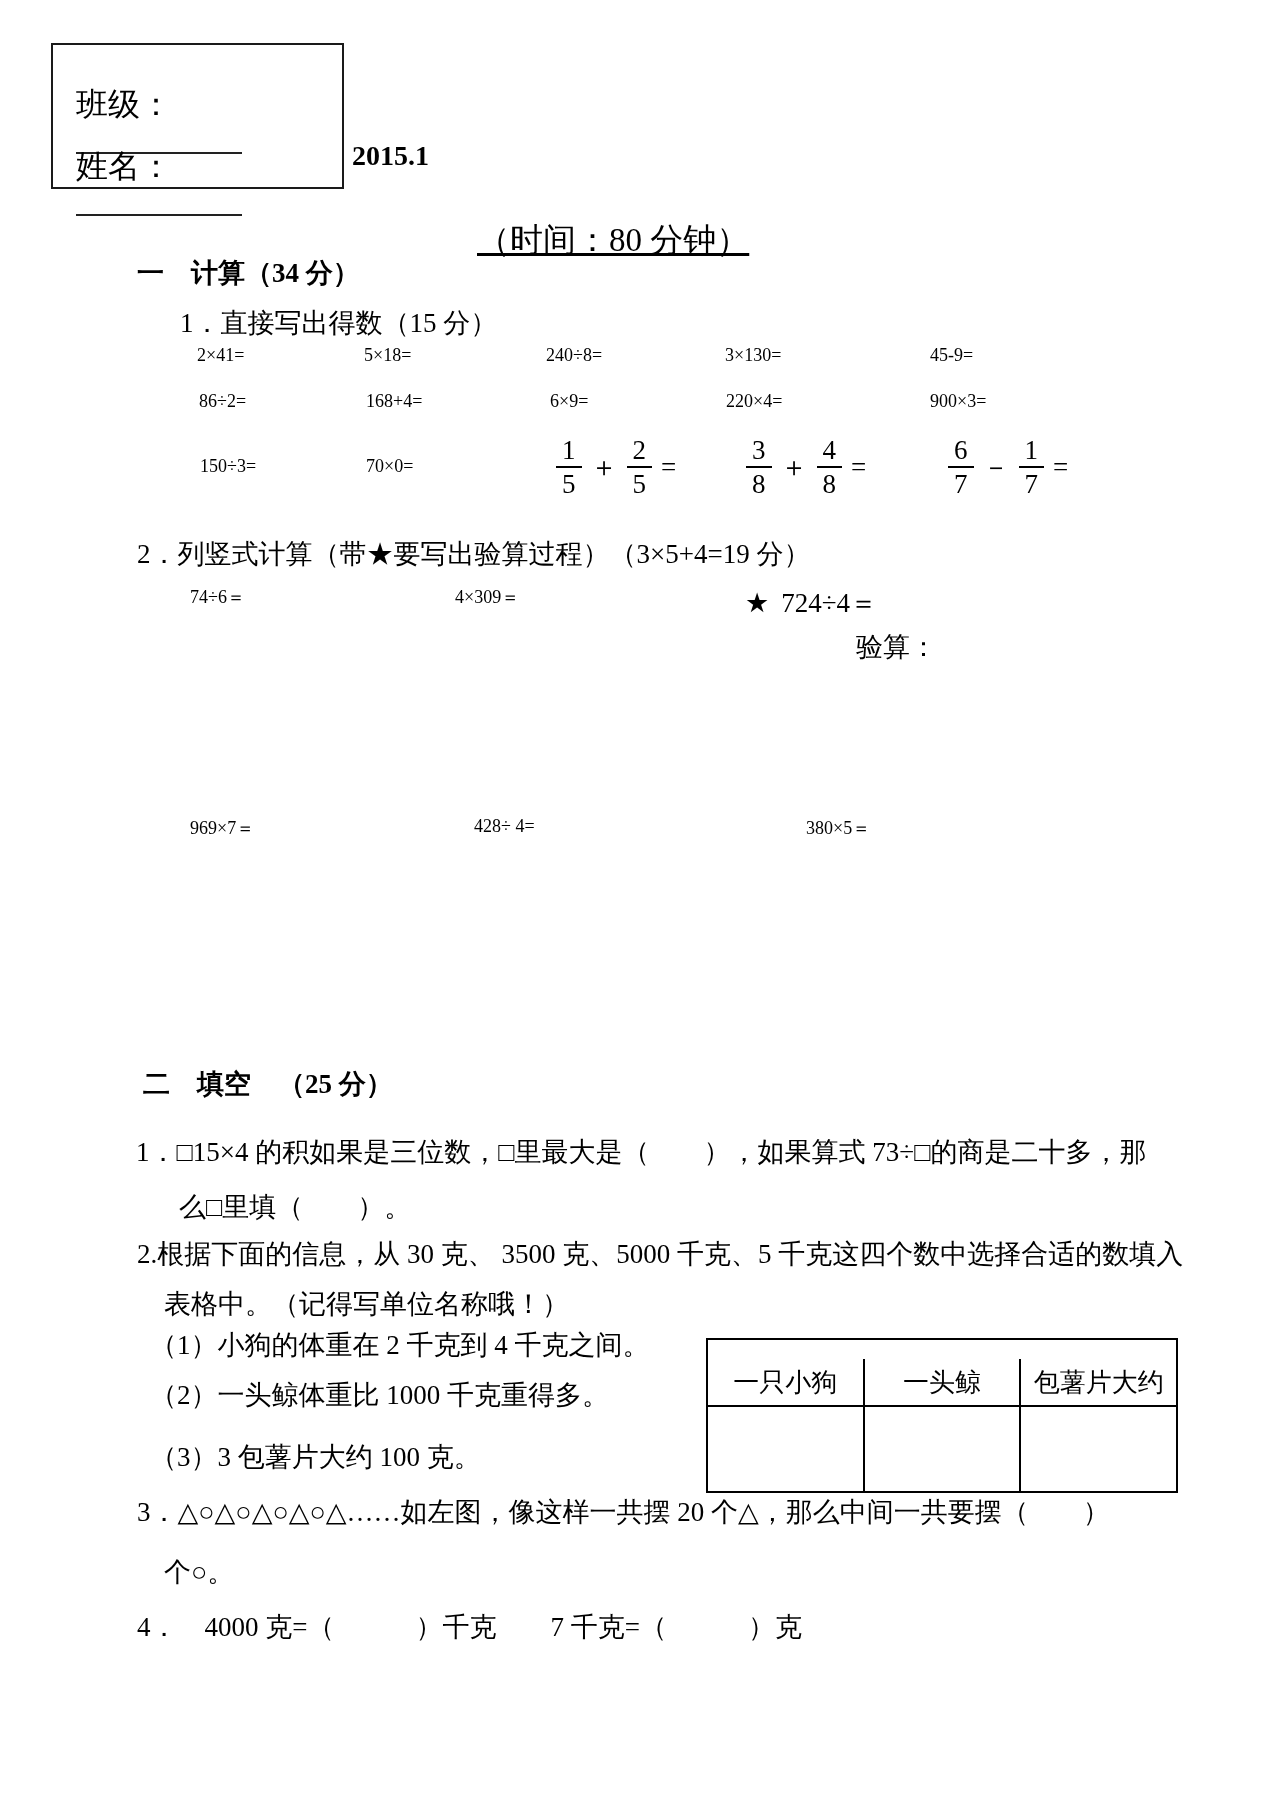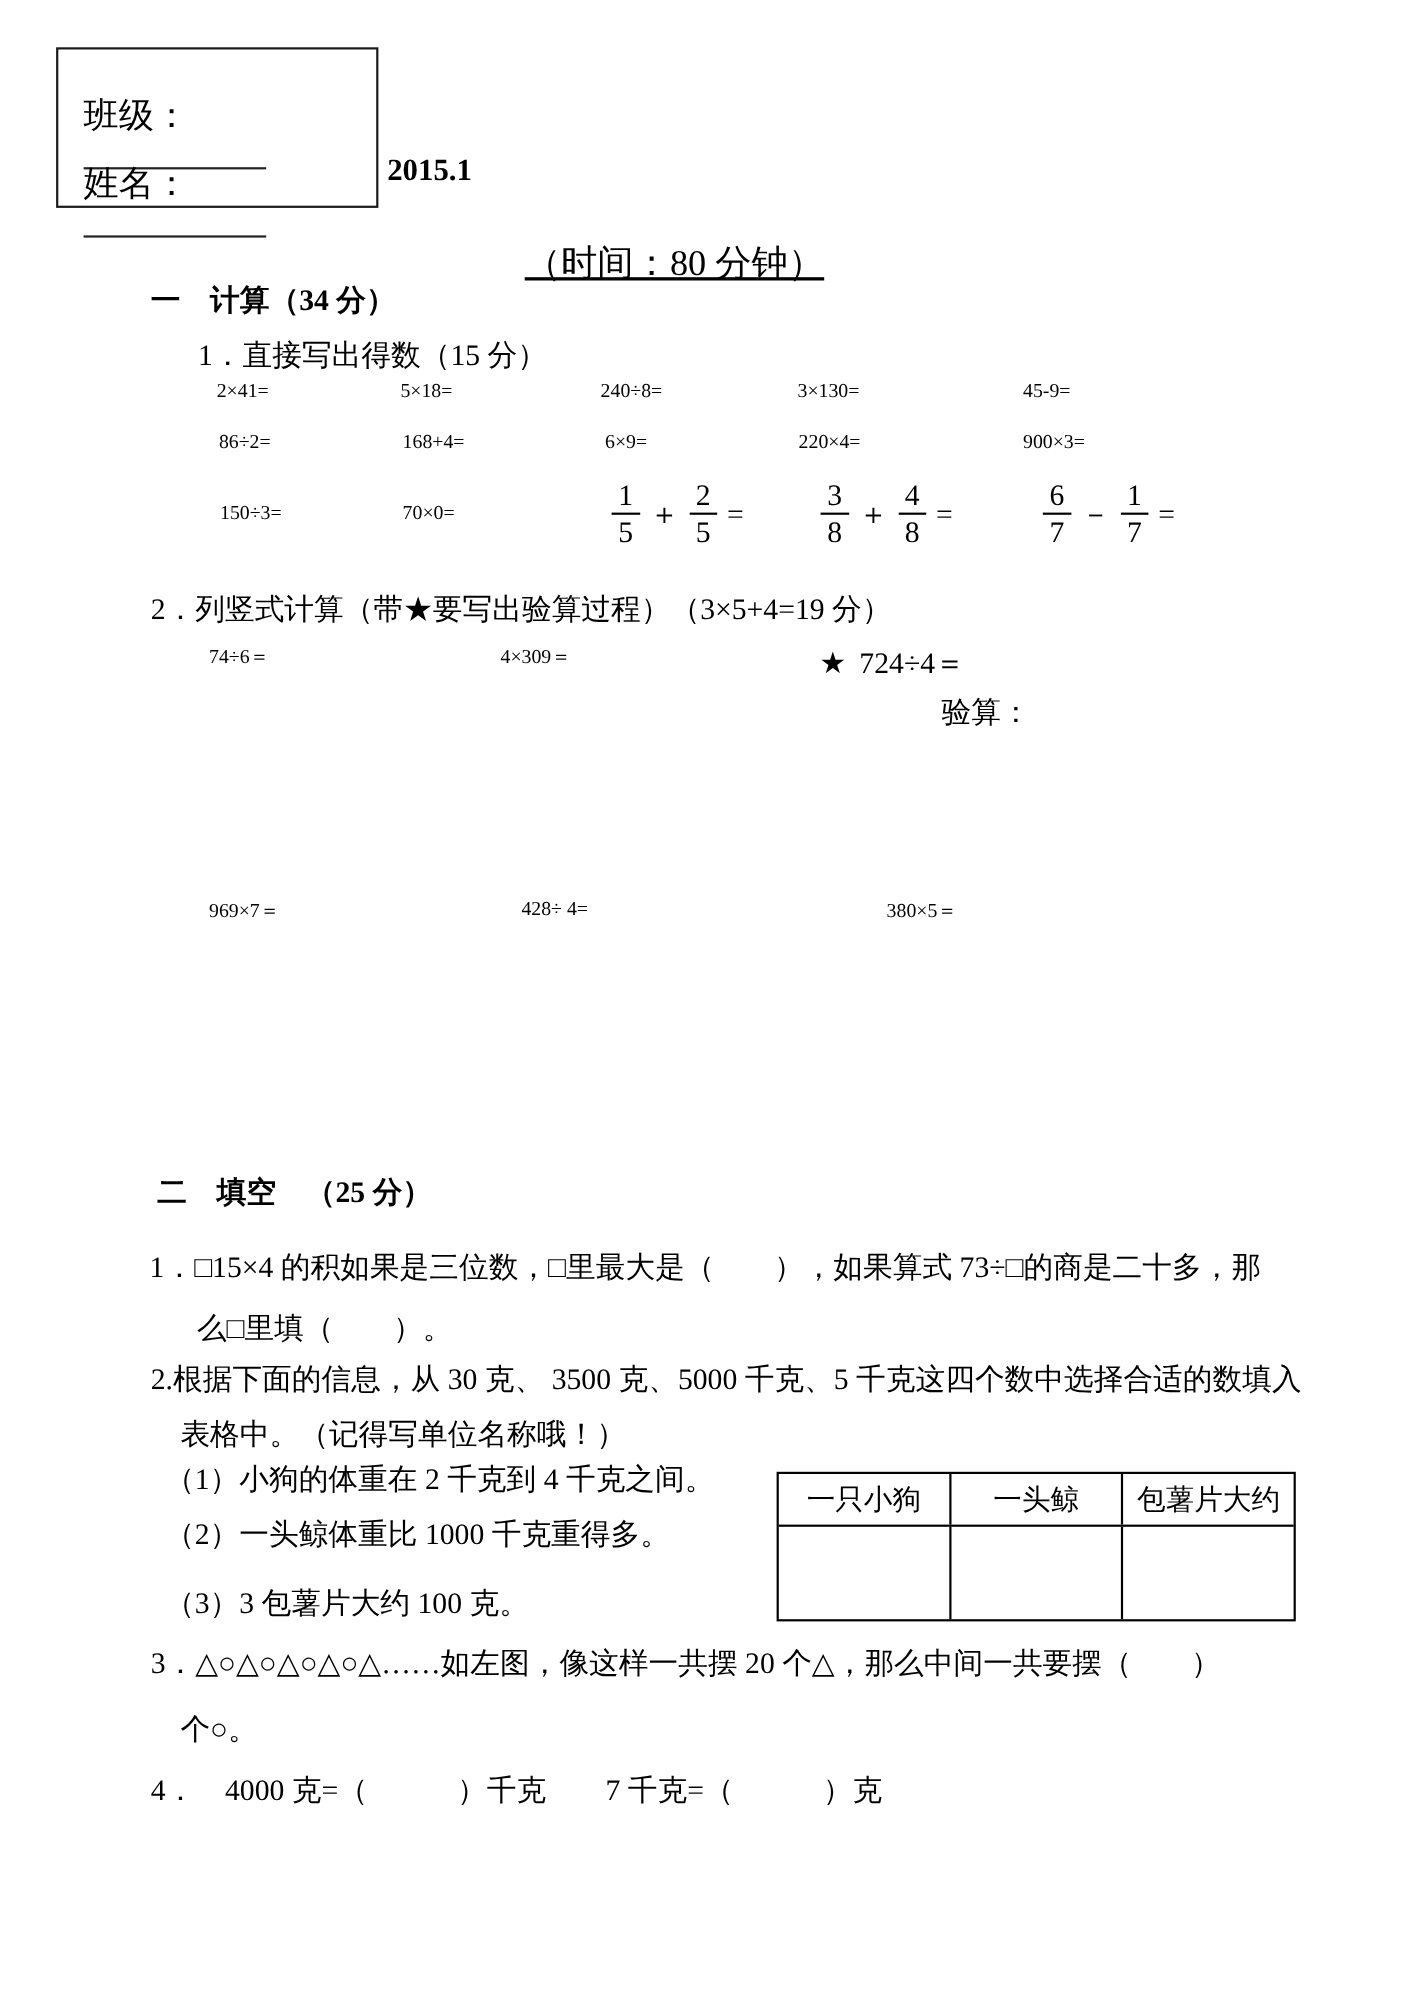--- a/index.html
+++ b/index.html
@@ -36,21 +36,21 @@
   .frac-expr { position:absolute; display:inline-flex; align-items:center; gap:9px; font-size:27px; }
   .frac { display:inline-flex; flex-direction:column; align-items:center; line-height:1.05; }
   .frac .num { padding:0 6px 2px 6px; border-bottom:2px solid #000; }
   .frac .den { padding-top:2px; }
 
   
   .star-row { position:absolute; display:flex; align-items:baseline; gap:12px; font-size:27px; }
 
   
   .wtable { position:absolute; left:706px; top:1338px; width:468px; border:2px solid #000; background:#fff; }
-  .wtable .hrow { display:flex; height:46px; border-bottom:2px solid #000; }
+  .wtable .hrow { display:flex; height:46px; border-bottom:2px solid #000;margin-top:19px; }
   .wtable .brow { display:flex; height:84px; }
   .wtable .hcell, .wtable .bcell { flex:1 1 0; border-right:2px solid #000; }
   .wtable .hcell { display:flex; align-items:center; justify-content:center; font-size:26px; }
   .wtable .hcell:last-child, .wtable .bcell:last-child { border-right:none; }
 </style>
 </head>
 <body>
 
 <div class="page">
 

